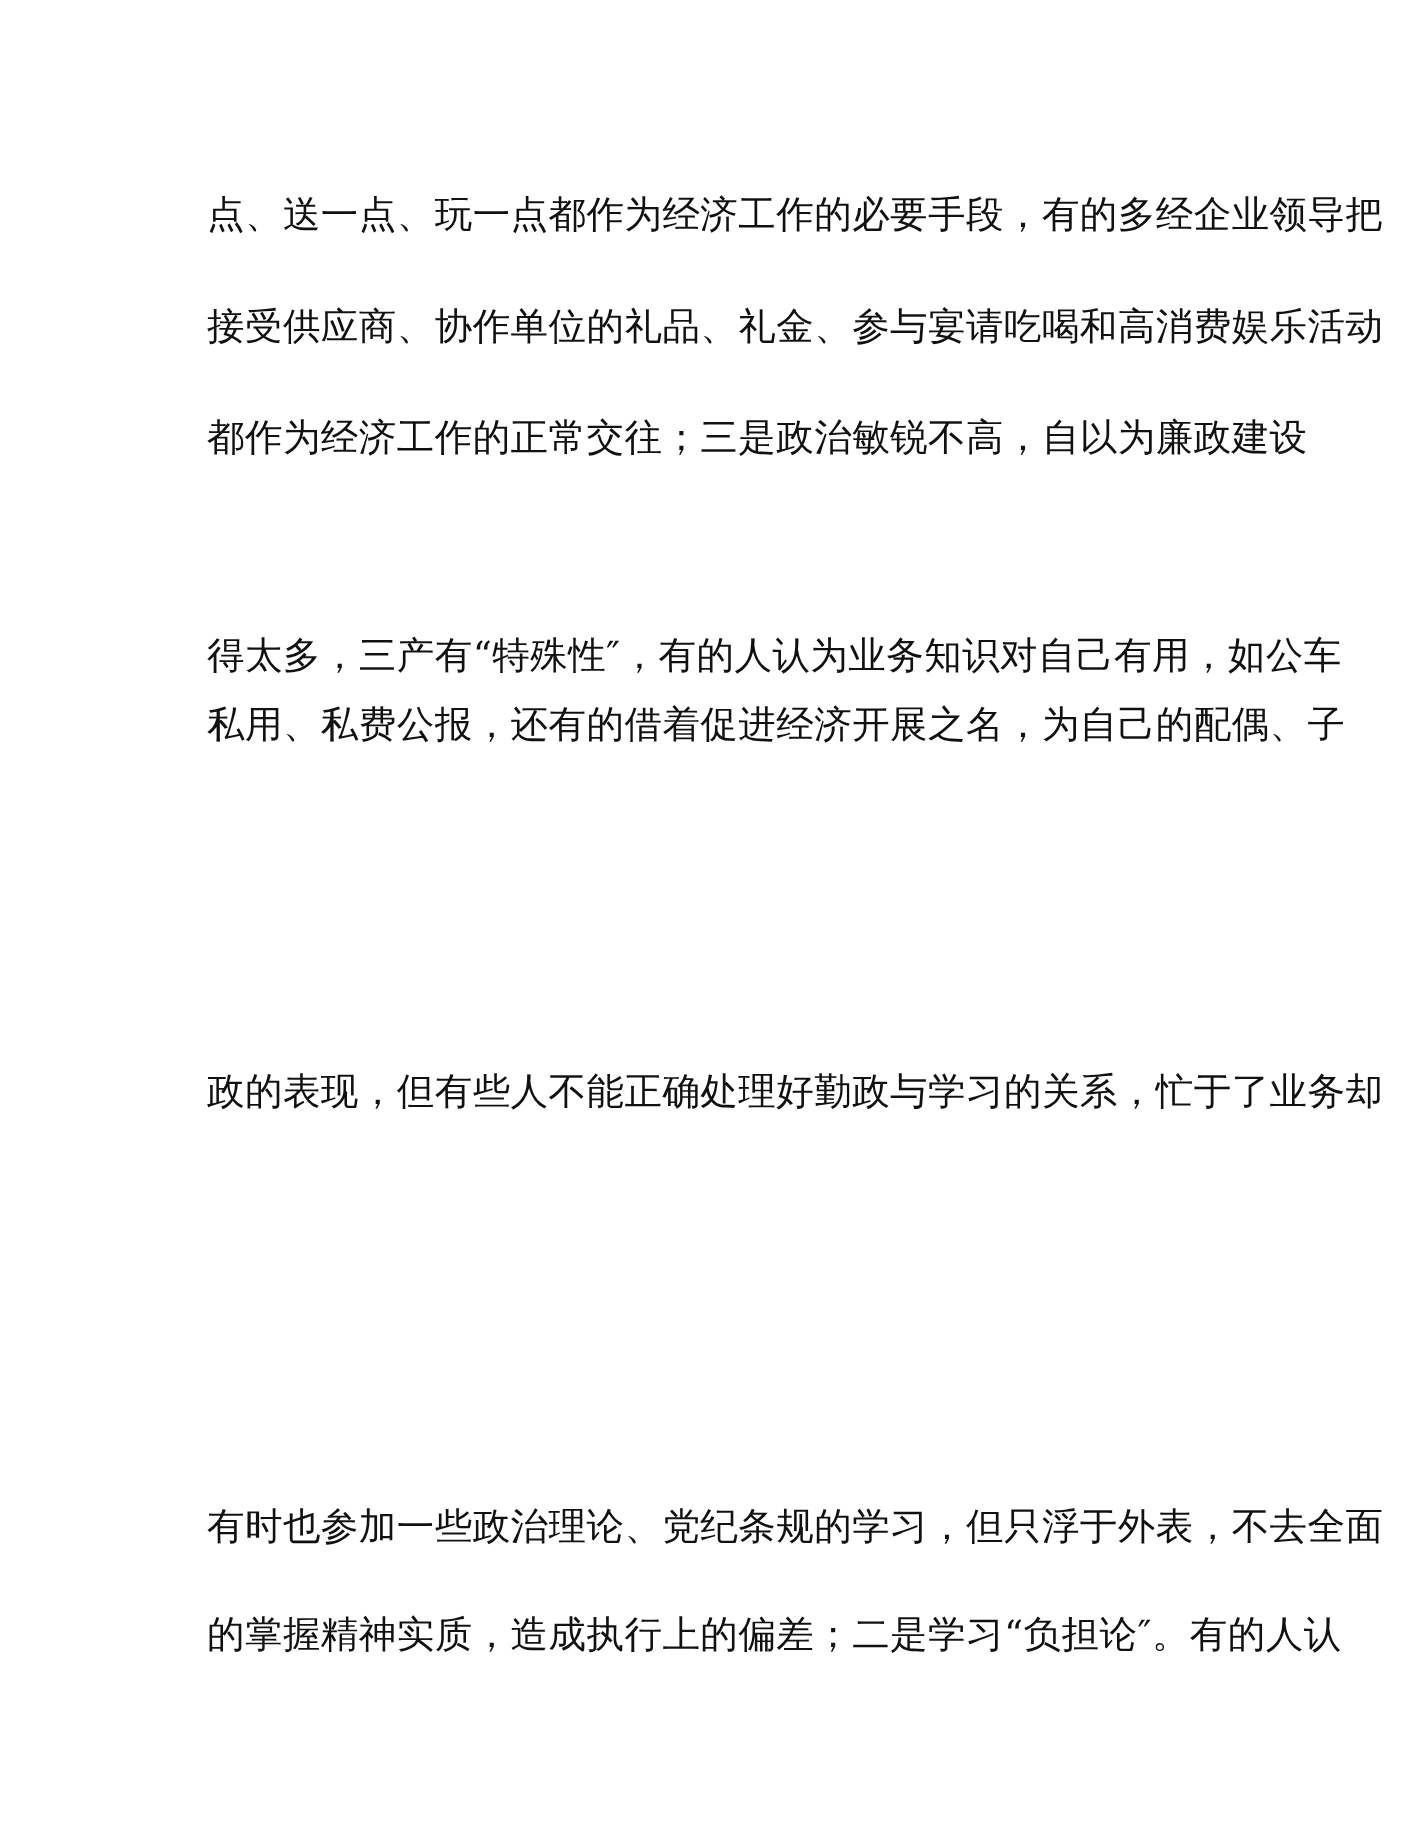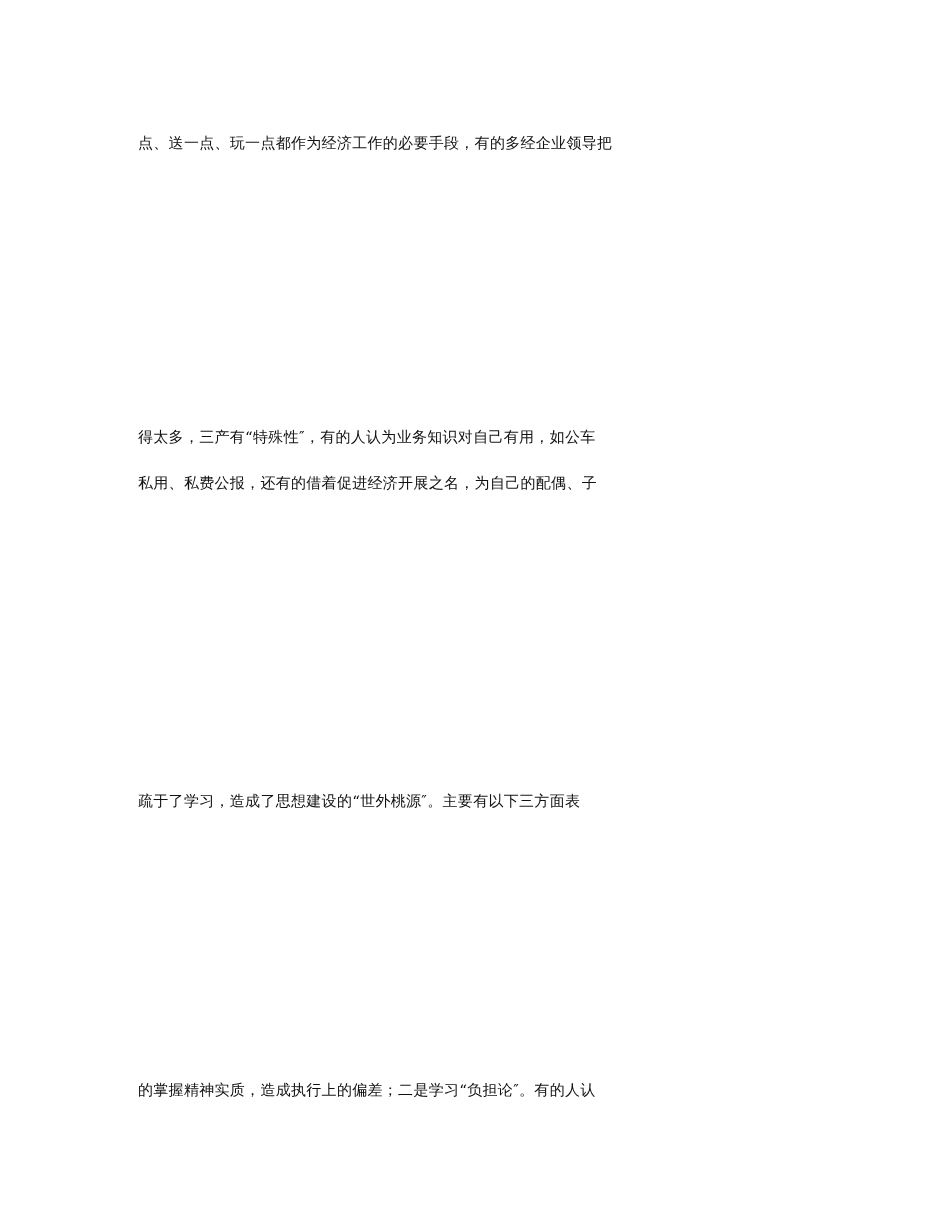--- a/index.html
+++ b/index.html
@@ -20,28 +20,31 @@
       left: 0;
       top: 0;
       width: 950px;
       height: 1230px;
       background: #ffffff;
     }
     .line {
       position: absolute;
       left: 138px;
       white-space: nowrap;
-      font-size: 15px;
+      font-size: 25px;
       line-height: 30px;
       letter-spacing: 0.3px;
       text-align: right;
     }
   </style>
 </head>
 <body>
 
 <div class="page">
   <div class="line" style="top:128px">点、送一点、玩一点都作为经济工作的必要手段，有的多经企业领导把</div>
+  <div class="line" style="top:203px">接受供应商、协作单位的礼品、礼金、参与宴请吃喝和高消费娱乐活动</div>
+  <div class="line" style="top:277px">都作为经济工作的正常交往；三是政治敏锐不高，自以为廉政建设</div>
   <div class="line" style="top:422px">得太多，三产有“特殊性″，有的人认为业务知识对自己有用，如公车</div>
   <div class="line" style="top:468px">私用、私费公报，还有的借着促进经济开展之名，为自己的配偶、子</div>
-  <div class="line" style="top:786px">疏于了学习，造成了思想建设的“世外桃源″。主要有以下三方面表</div>
+  <div class="line" style="top:713px">政的表现，但有些人不能正确处理好勤政与学习的关系，忙于了业务却</div>
+  <div class="line" style="top:1003px">有时也参加一些政治理论、党纪条规的学习，但只浮于外表，不去全面</div>
   <div class="line" style="top:1075px">的掌握精神实质，造成执行上的偏差；二是学习“负担论″。有的人认</div>
 </div>
 
 </body></html>

